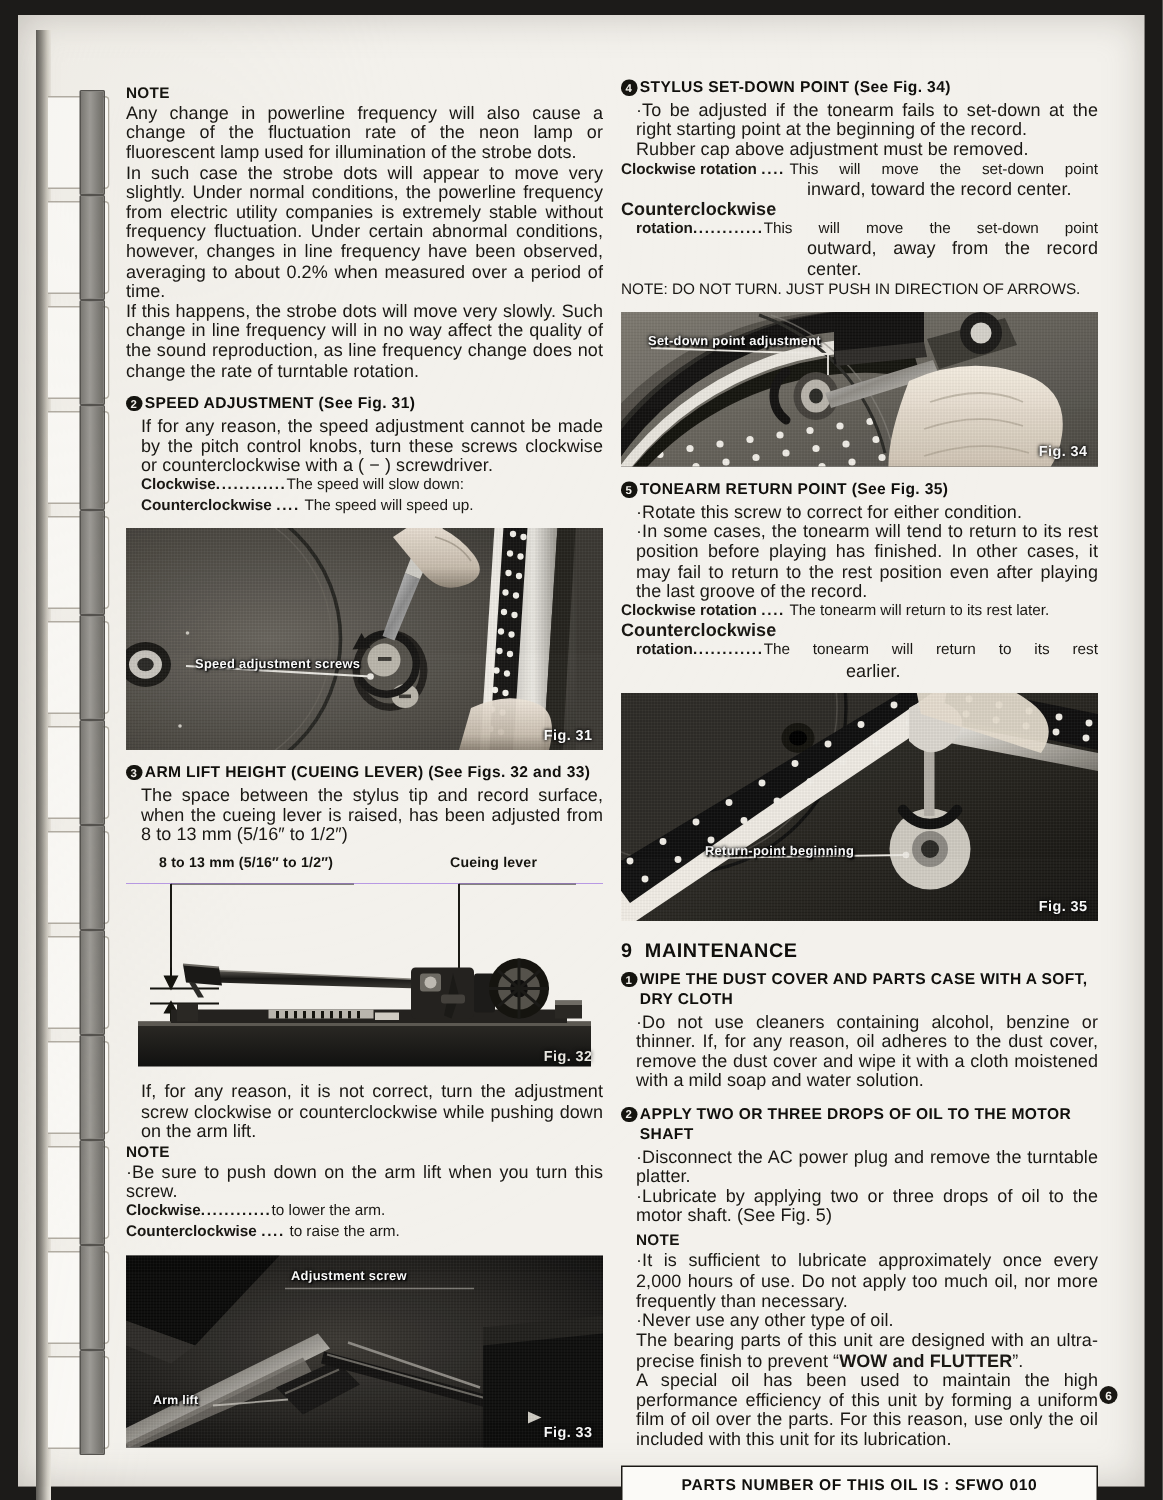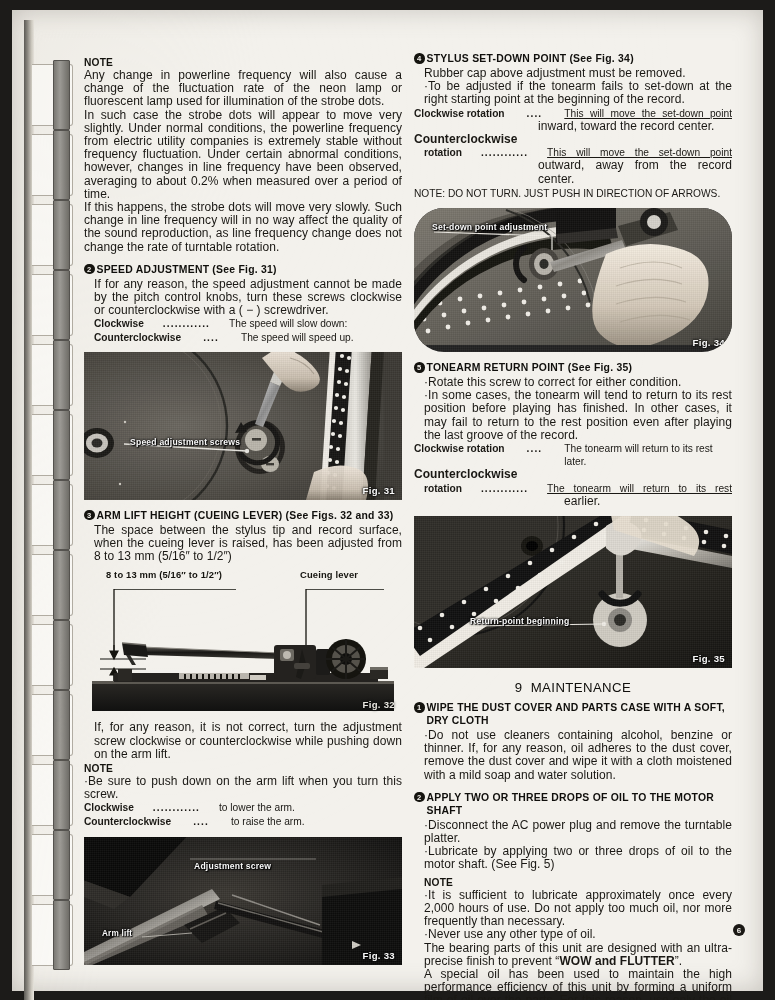--- a/index.html
+++ b/index.html
@@ -64,35 +64,34 @@
     letter-spacing:.25px;margin:9px 0 2px 0;line-height:13px;
   }
   .sec .num{
     flex:0 0 auto;display:inline-flex;align-items:center;justify-content:center;
     width:10.5px;height:10.5px;border-radius:50%;
     background:#15140f;color:#f3f1ec;font-size:7.6px;font-weight:bold;
     margin-top:1px;
   }
   .sec .txt{flex:1 1 auto;}
   .big-sec{
-    font-size:13.2px;font-weight:normal;color:#100f0c;letter-spacing:.4px;
+    font-size:13.2px;font-weight:bold;color:#100f0c;letter-spacing:.4px;
     margin:12px 0 6px 0;
-    text-align:center;
   }
   
   .dl{font-size:10.2px;line-height:13.2px;color:#1a1814;margin:0;
-      display:flex;align-items:flex-start;gap:19px;}
+      display:flex;align-items:flex-start;}
   .dl .term{font-weight:bold;white-space:nowrap;}
   .dl .lead{
     flex:0 0 auto;white-space:nowrap;overflow:hidden;
     font-weight:bold;letter-spacing:1.1px;color:#1a1814;
   }
   .dl .def{flex:1 1 auto;}
   .dl.i{margin-left:10px;}
-  .just-def{text-align:justify;text-align-last:justify;text-decoration:underline;}
+  .just-def{text-align:justify;text-align-last:justify;}
   .hang{margin-left:124px;text-align:justify;}
   .notecaps{font-size:10.2px;line-height:13.2px;color:#1a1814;}
   .bold{font-weight:bold;}
   
   .fig{position:relative;margin:8px 0 0 0;overflow:hidden;background:#222;}
   .figcap{
     position:absolute;right:7px;bottom:4px;
     font-size:9.6px;font-weight:bold;color:#fff;
     text-shadow:0 0 3px #000,0 0 2px #000;letter-spacing:.3px;
   }
@@ -110,21 +109,21 @@
       repeating-linear-gradient(90deg, rgba(255,255,255,.03) 0 1px, rgba(0,0,0,.03) 1px 2px);
     opacity:.75;
   }
   
   #fig31{height:148px;}
   
   #fig32{background:#6d28d9;height:125px;margin-top:4px;}
   
   #fig33{height:128px;}
   
-  #fig34{height:144px;border-radius:30px;}
+  #fig34{height:103px;}
   
   #fig35{height:152px;}
   
   .partsbox{
     margin-top:10px;border:1.6px solid #1a1814;background:#fbfaf7;
     text-align:center;padding:7px 4px 8px 4px;
     font-size:10.4px;font-weight:bold;letter-spacing:.45px;color:#100f0c;
   }
   .pagenum{
     position:absolute;right:18px;bottom:55px;
@@ -452,35 +451,35 @@
 
           <rect x="238" y="48" width="80" height="80" fill="#0d0d0c"></rect>
           <path d="M238 48 L318 40 L318 52 L238 60 Z" fill="#201f1c"></path>
 
           <path d="M268 104 l9 4 -9 4 z" fill="#cfccc4"></path>
 
           <line x1="106" y1="22" x2="232" y2="22" stroke="#cfccc4" stroke-width="1" opacity=".5"></line>
 
           <line x1="58" y1="100" x2="108" y2="96" stroke="#cfccc4" stroke-width="1.2" opacity=".75"></line>
         </svg>
-        <div class="callout" style="left:110px;top:24px">Adjustment screw</div>
+        <div class="callout" style="left:110px;top:8px">Adjustment screw</div>
         <div class="callout" style="left:18px;top:92px;font-size:8.2px">Arm lift</div>
         <div class="figcap">Fig. 33</div>
       </div>
 
     </div>
 
     <div class="col" id="colR">
 
       <div class="sec" style="margin-top:0">
         <span class="num">4</span>
         <span class="txt">STYLUS SET-DOWN POINT (See Fig. 34)</span>
       </div>
+      <p class="p ind">·To be adjusted if the tonearm fails to set-down at the right starting point at the beginning of the record.</p>
       <p class="p ind">Rubber cap above adjustment must be removed.</p>
-      <p class="p ind">·To be adjusted if the tonearm fails to set-down at the right starting point at the beginning of the record.</p>
 
       <div class="dl">
         <span class="term">Clockwise rotation</span>
         <span class="lead" style="padding:0 3px">....</span>
         <span class="def just-def">This will move the set-down point</span>
       </div>
       <p class="p hang">inward, toward the record center.</p>
       <div class="p" style="font-weight:bold">Counterclockwise</div>
       <div class="dl i">
         <span class="term">rotation</span>

